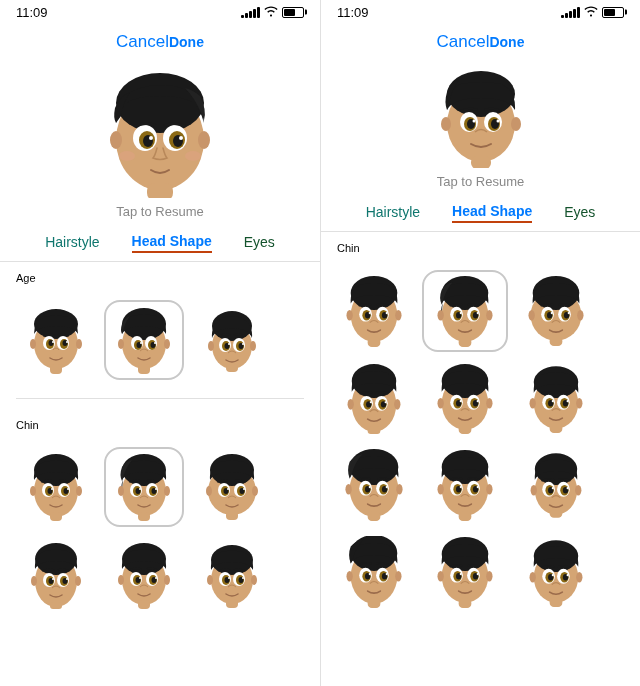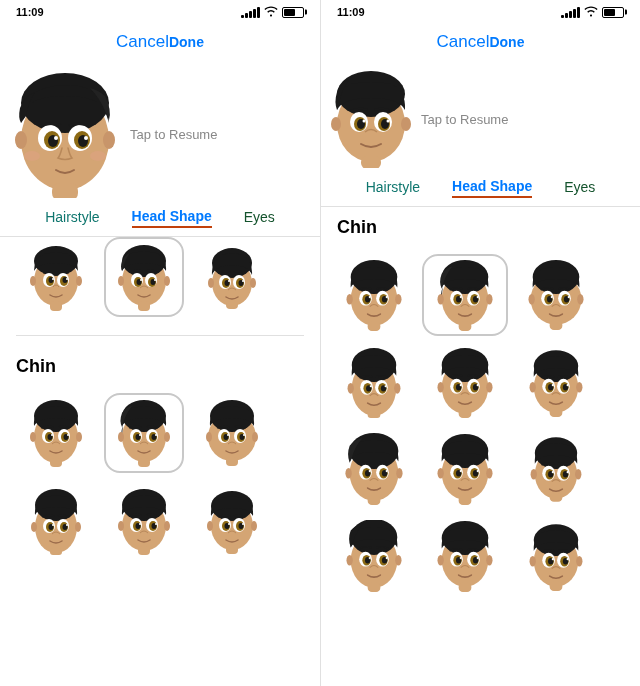--- a/index.html
+++ b/index.html
@@ -28,22 +28,22 @@
 
     
     .status-bar {
       display: flex;
       justify-content: space-between;
       align-items: center;
       padding: 4px 16px;
       height: 24px;
     }
     .status-time {
-      font-size: 11px;
-      font-weight: 700;
+      font-size: 13px;
+      font-weight: 400;
       color: #000;
     }
     .status-icons {
       display: flex;
       align-items: center;
       gap: 4px;
     }
     .signal-bars {
       display: flex;
       align-items: flex-end;
@@ -101,20 +101,21 @@
     }
     .nav-done {
       color: #007AFF;
       font-size: 14px;
       font-weight: 600;
     }
 
     
     .avatar-preview {
       display: flex;
+      flex-direction: column;
       align-items: center;
       padding: 8px 0 4px;
     }
     .avatar-large {
       width: 130px;
       height: 130px;
     }
     .avatar-small {
       width: 100px;
       height: 100px;
@@ -147,22 +148,22 @@
     }
     .tab-item.faded {
       color: #0f766e;
     }
 
     
     .section {
       padding: 10px 16px 6px;
     }
     .section-title {
-      font-size: 18px;
-      font-weight: 700;
+      font-size: 11px;
+      font-weight: 400;
       color: #000;
       margin-bottom: 10px;
     }
 
     
     .emoji-grid {
       display: flex;
       flex-wrap: wrap;
       gap: 8px;
       padding: 0 16px;
@@ -265,20 +266,23 @@
     </svg>
     <span class="tap-to-resume">Tap to Resume</span>
   </div>
 
   <div class="tab-strip">
     <span class="tab-item faded">Hairstyle</span>
     <span class="tab-item active">Head Shape</span>
     <span class="tab-item">Eyes</span>
   </div>
 
+  <div class="section">
+    <div class="section-title">Age</div>
+  </div>
   <div class="emoji-grid" style="padding-left:16px; margin-bottom:8px;">
 
     <div class="emoji-cell">
       <svg class="emoji-face" viewBox="0 0 68 68">
         <ellipse cx="34" cy="38" rx="22" ry="25" fill="#D4A574"></ellipse>
         <ellipse cx="34" cy="18" rx="22" ry="15" fill="#1a1a1a"></ellipse>
         <path d="M12 28 Q12 15 22 11 Q34 8 46 11 Q56 15 56 28 Q52 20 34 20 Q16 20 12 28Z" fill="#1a1a1a"></path>
         <ellipse cx="11" cy="38" rx="3" ry="5" fill="#C8956A"></ellipse>
         <ellipse cx="57" cy="38" rx="3" ry="5" fill="#C8956A"></ellipse>
         <rect x="28" y="58" width="12" height="10" rx="4" fill="#D4A574"></rect>

